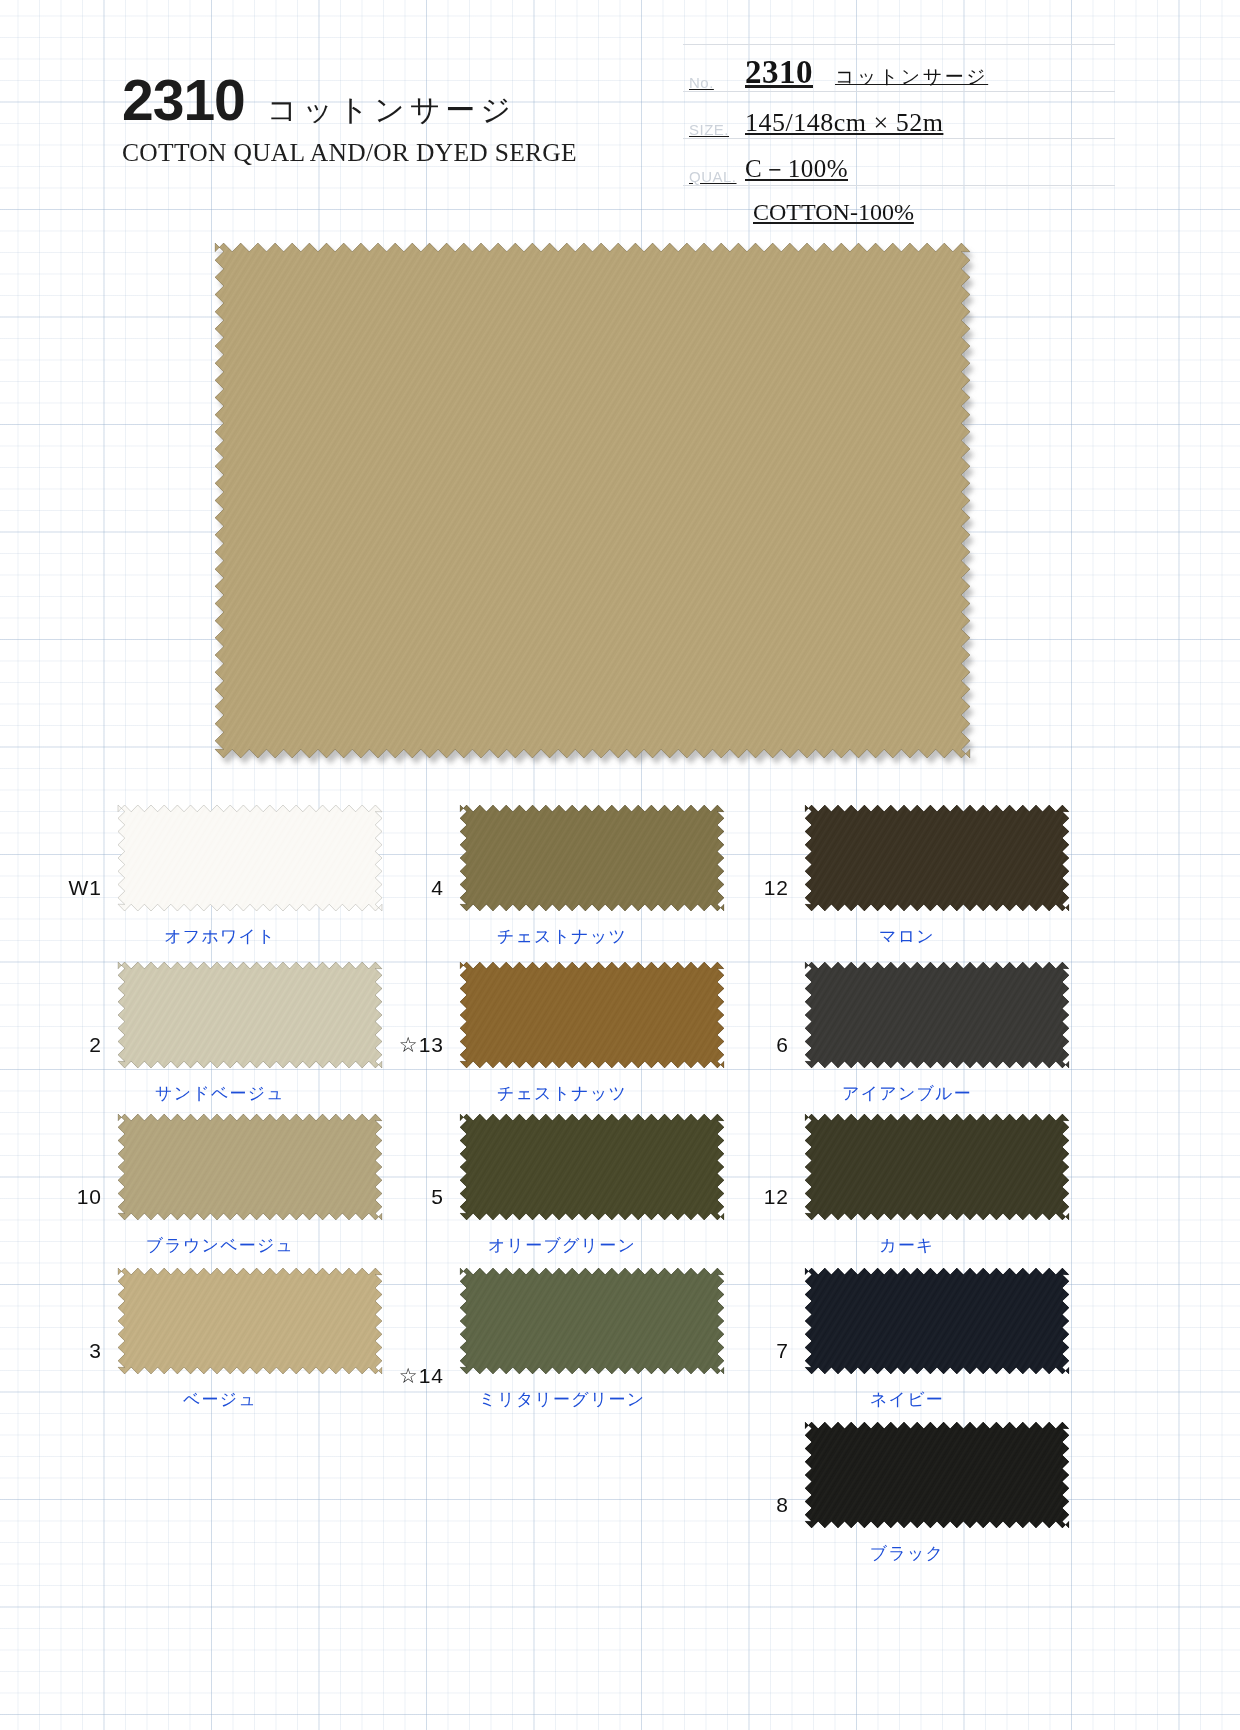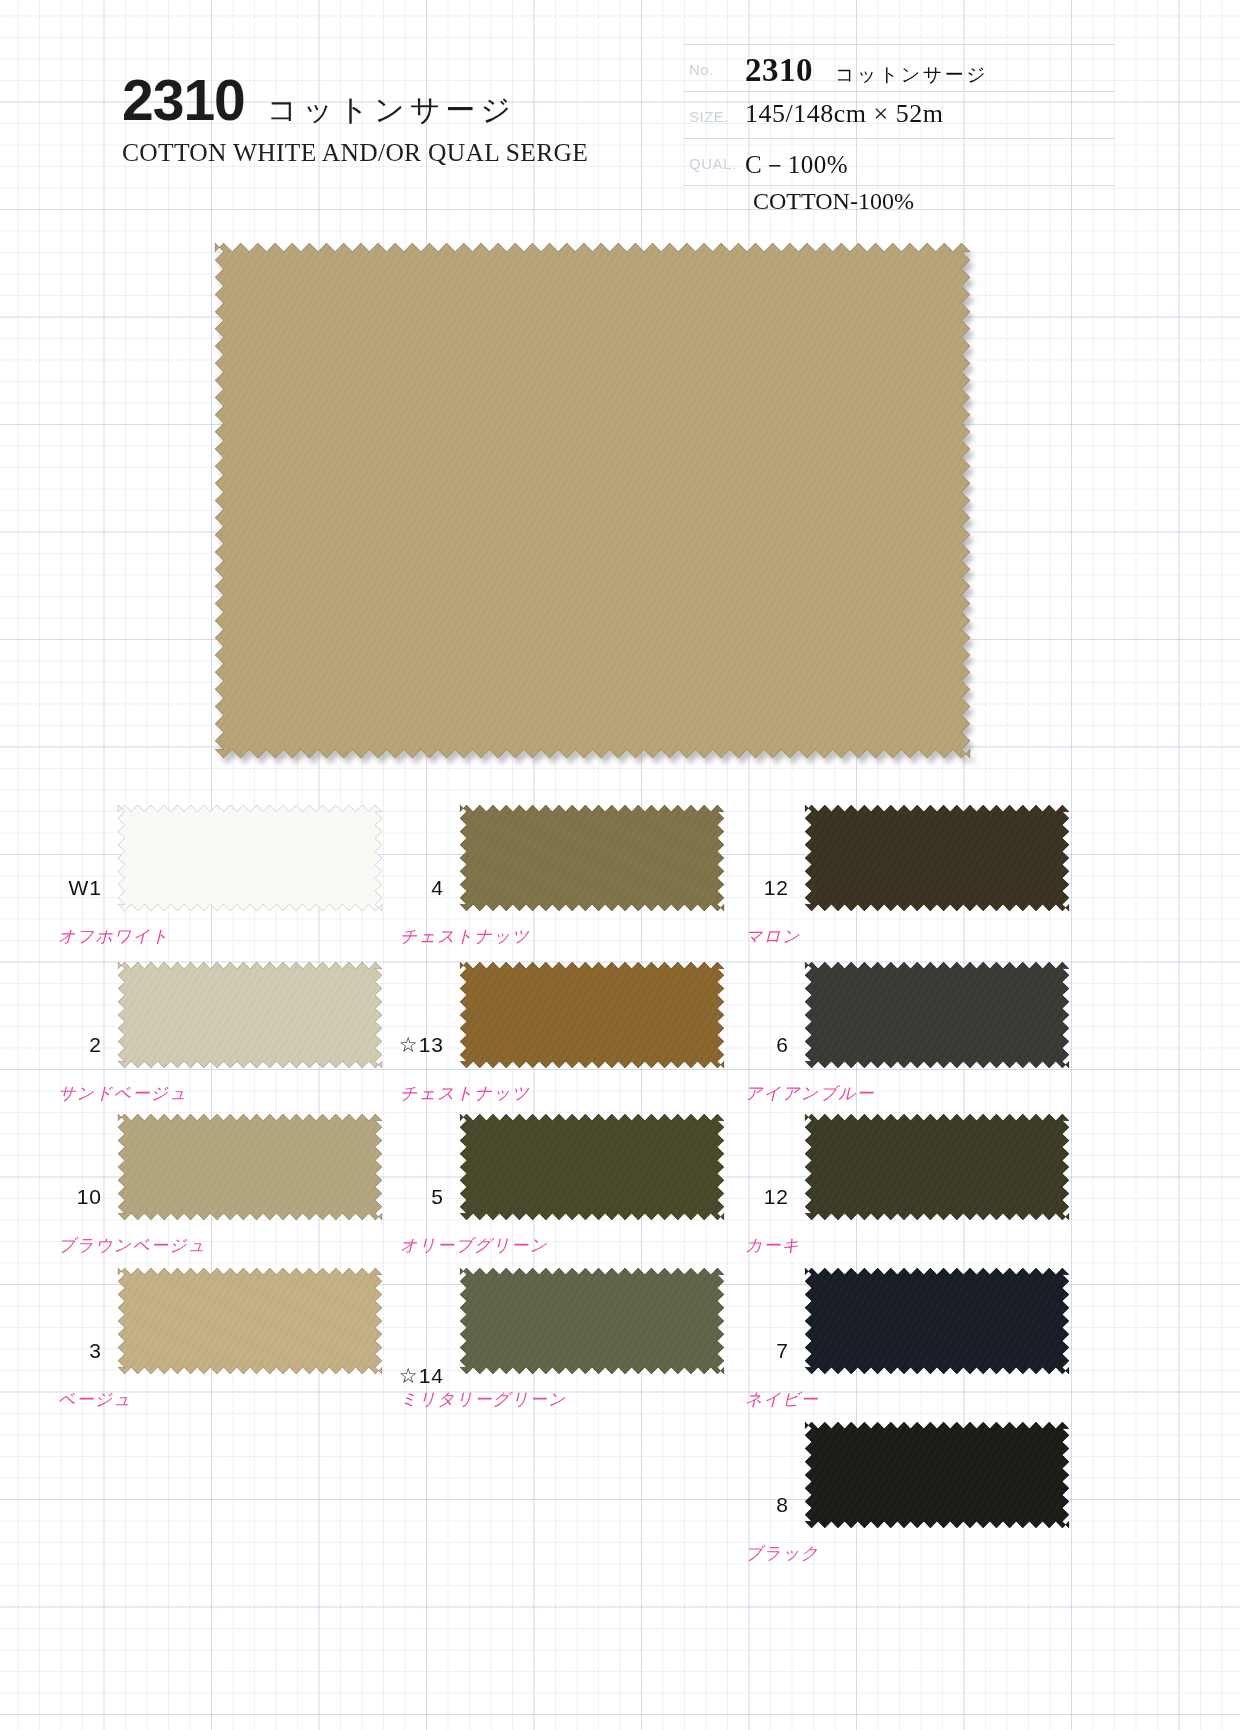--- a/index.html
+++ b/index.html
@@ -48,23 +48,24 @@
     font-size:25.5px;margin-top:7px;letter-spacing:.3px;color:#1e1e1e;
     white-space:nowrap;
   }
 
   
   #spec-table{
     position:absolute;left:683px;top:44px;width:432px;
     border-top:1px solid #d9dde3;
   }
   .spec-row{
-    display:flex;align-items:flex-start;
+    display:flex;align-items:flex-end;
     border-bottom:1px solid #d9dde3;
     min-height:46px;
+    text-decoration:underline;
   }
   .spec-row.no-rule{border-bottom:none;}
   .spec-label{
     width:62px;flex:0 0 62px;
     font-family:"Liberation Sans","DejaVu Sans",sans-serif;
     font-size:15px;color:#ccd2da;letter-spacing:.5px;
     padding-top:16px;padding-left:6px;box-sizing:border-box;
   }
   .spec-value{
     flex:1;padding-top:7px;
@@ -94,38 +95,38 @@
   #color-grid{position:absolute;left:0;top:0;width:1240px;height:1730px;}
   .sw-code{
     position:absolute;
     font-family:"Liberation Sans","DejaVu Sans",sans-serif;
     font-size:21px;color:#111;letter-spacing:1px;
     text-align:right;white-space:nowrap;
   }
   .sw-name{
     position:absolute;
     font-family:"DejaVu Sans",sans-serif;
-    font-size:17px;color:#ec4899;letter-spacing:1.2px;
-    white-space:nowrap;text-align:left;font-style:italic;
+    font-size:17px;color:#1d4ed8;letter-spacing:1.2px;
+    white-space:nowrap;text-align:center;
   }
   .sw-patch{position:absolute;}
 </style>
 </head>
 <body>
 
 <div id="grid-bg"></div>
 
 <div id="page">
 
   <div id="header-title-block">
     <div class="title-row">
       <span id="title-number">2310</span>
       <span id="title-jp">コットンサージ</span>
     </div>
-    <div id="title-en">COTTON WHITE AND/OR QUAL SERGE</div>
+    <div id="title-en">COTTON QUAL AND/OR DYED SERGE</div>
   </div>
 
   <div id="spec-table">
     <div class="spec-row">
       <div class="spec-label">No.</div>
       <div class="spec-value">
         <span id="spec-no-value">2310</span>
         <span id="spec-no-jp">コットンサージ</span>
       </div>
     </div>

